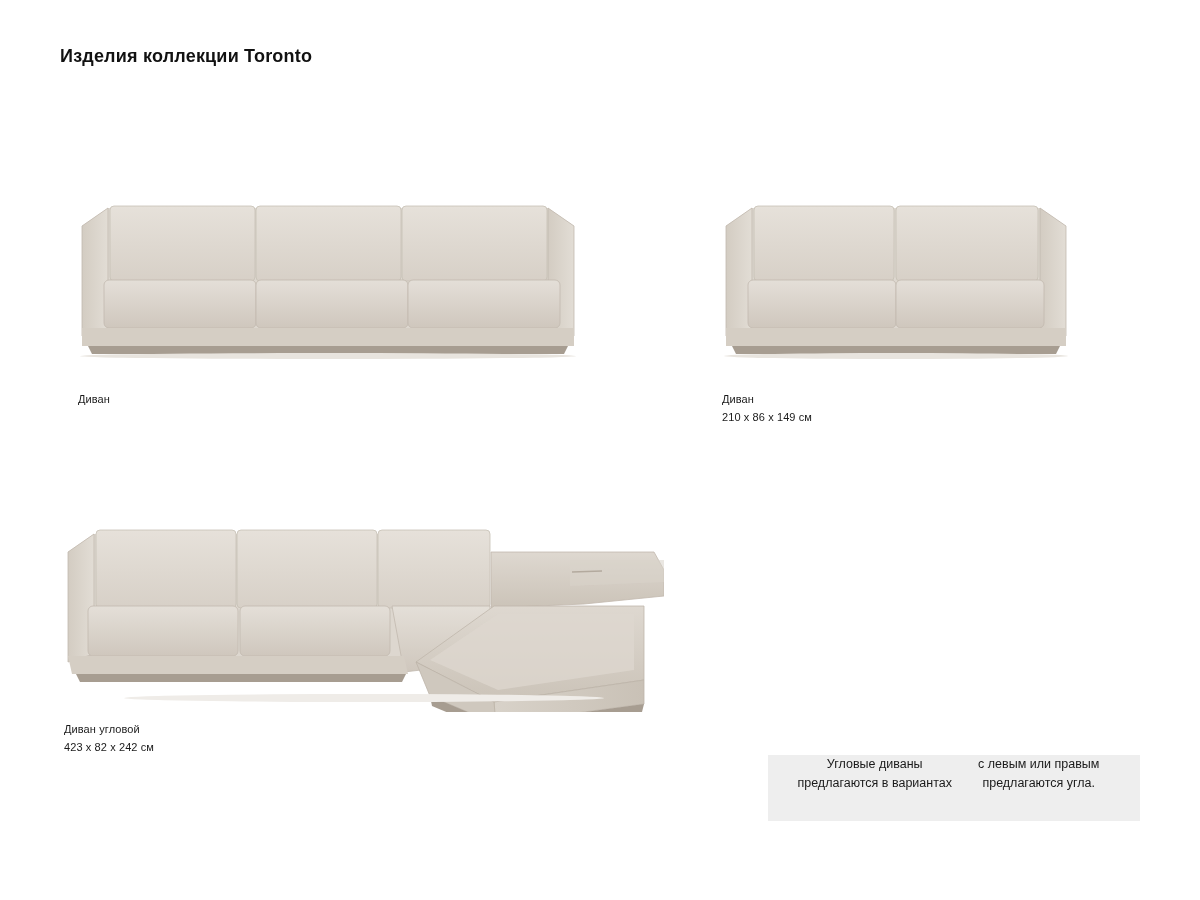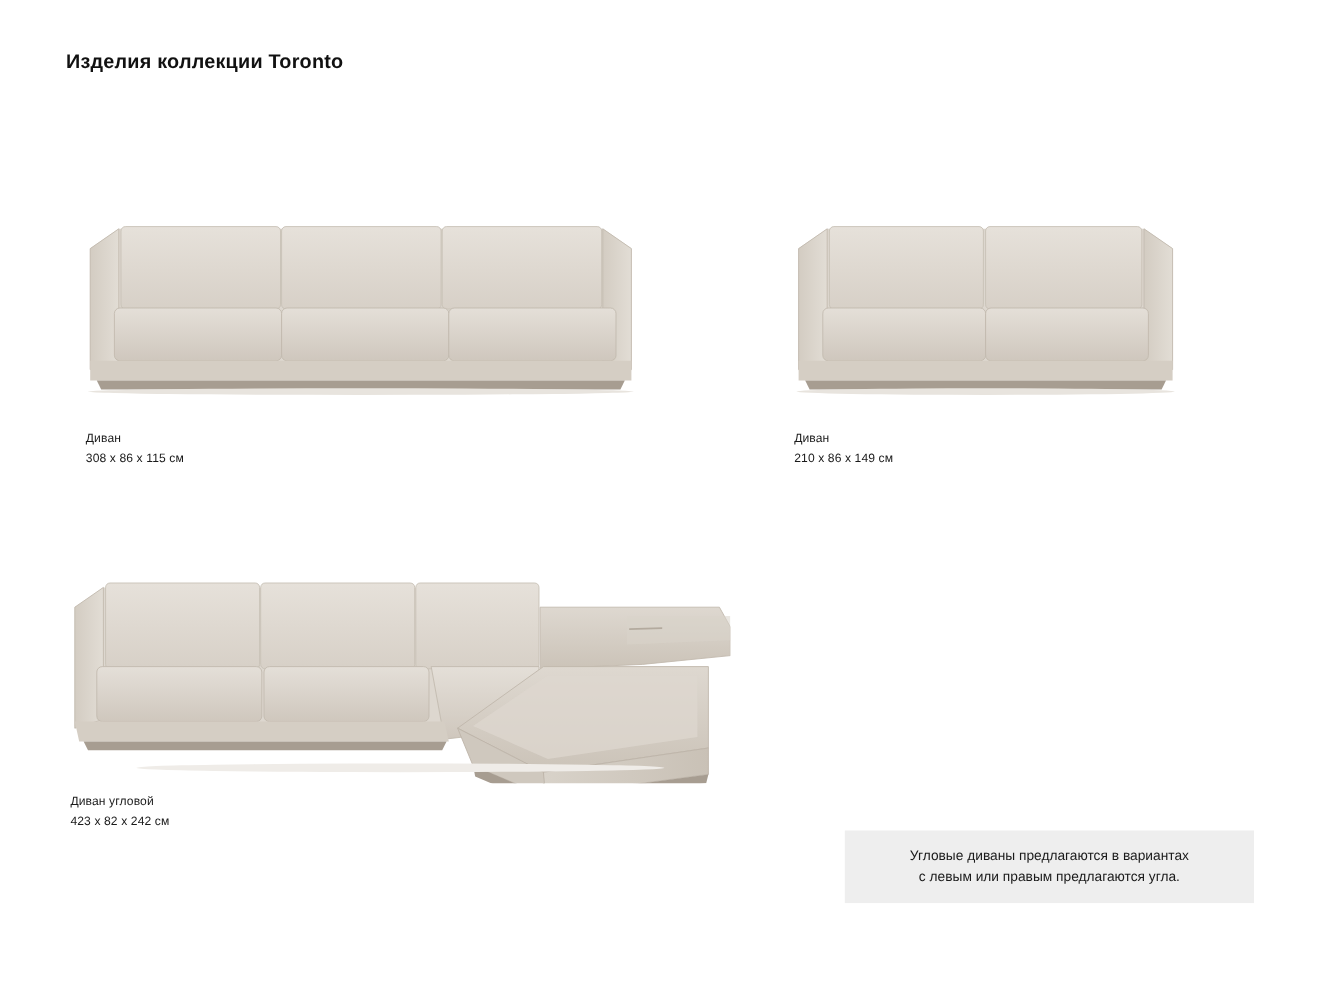--- a/index.html
+++ b/index.html
@@ -52,21 +52,21 @@
 
   
   .note {
     position: absolute;
     left: 768px;
     top: 755px;
     width: 372px;
     height: 66px;
     background: #eeeeee;
     display: flex;
-    flex-direction: column;
+    flex-direction: row;
     justify-content: center;
     box-sizing: border-box;
     padding: 0 22px;
   }
   .note-line {
     font-size: 12.5px;
     line-height: 19px;
     color: #1a1a1a;
     text-align: center;
   }
@@ -111,21 +111,20 @@
         <rect x="330" y="84" width="152" height="48" rx="5" fill="url(#g1seat)" stroke="#c2b9ae" stroke-width="0.8"></rect>
 
         <path d="M4,132 L496,132 L496,150 L4,150 Z" fill="#d5cec4"></path>
         <path d="M10,150 L490,150 L486,158 L14,158 Z" fill="#a79d91"></path>
 
         <ellipse cx="250" cy="160" rx="248" ry="3" fill="#e8e4de"></ellipse>
       </svg>
     </div>
     <div class="caption" style="margin-top:24px;">
       <span class="name">Диван</span>
-      <span class="dims">308 x 86 x 115 см</span>
     </div>
   </div>
 
   <div class="product" style="left:722px; top:196px;">
     <div class="sofa">
       <svg width="348" height="170" viewBox="0 0 348 170" xmlns="http://www.w3.org/2000/svg">
         <defs>
           <linearGradient id="g2back" x1="0" y1="0" x2="0" y2="1">
             <stop offset="0%" stop-color="#e6e1da"></stop>
             <stop offset="100%" stop-color="#d7d0c7"></stop>

